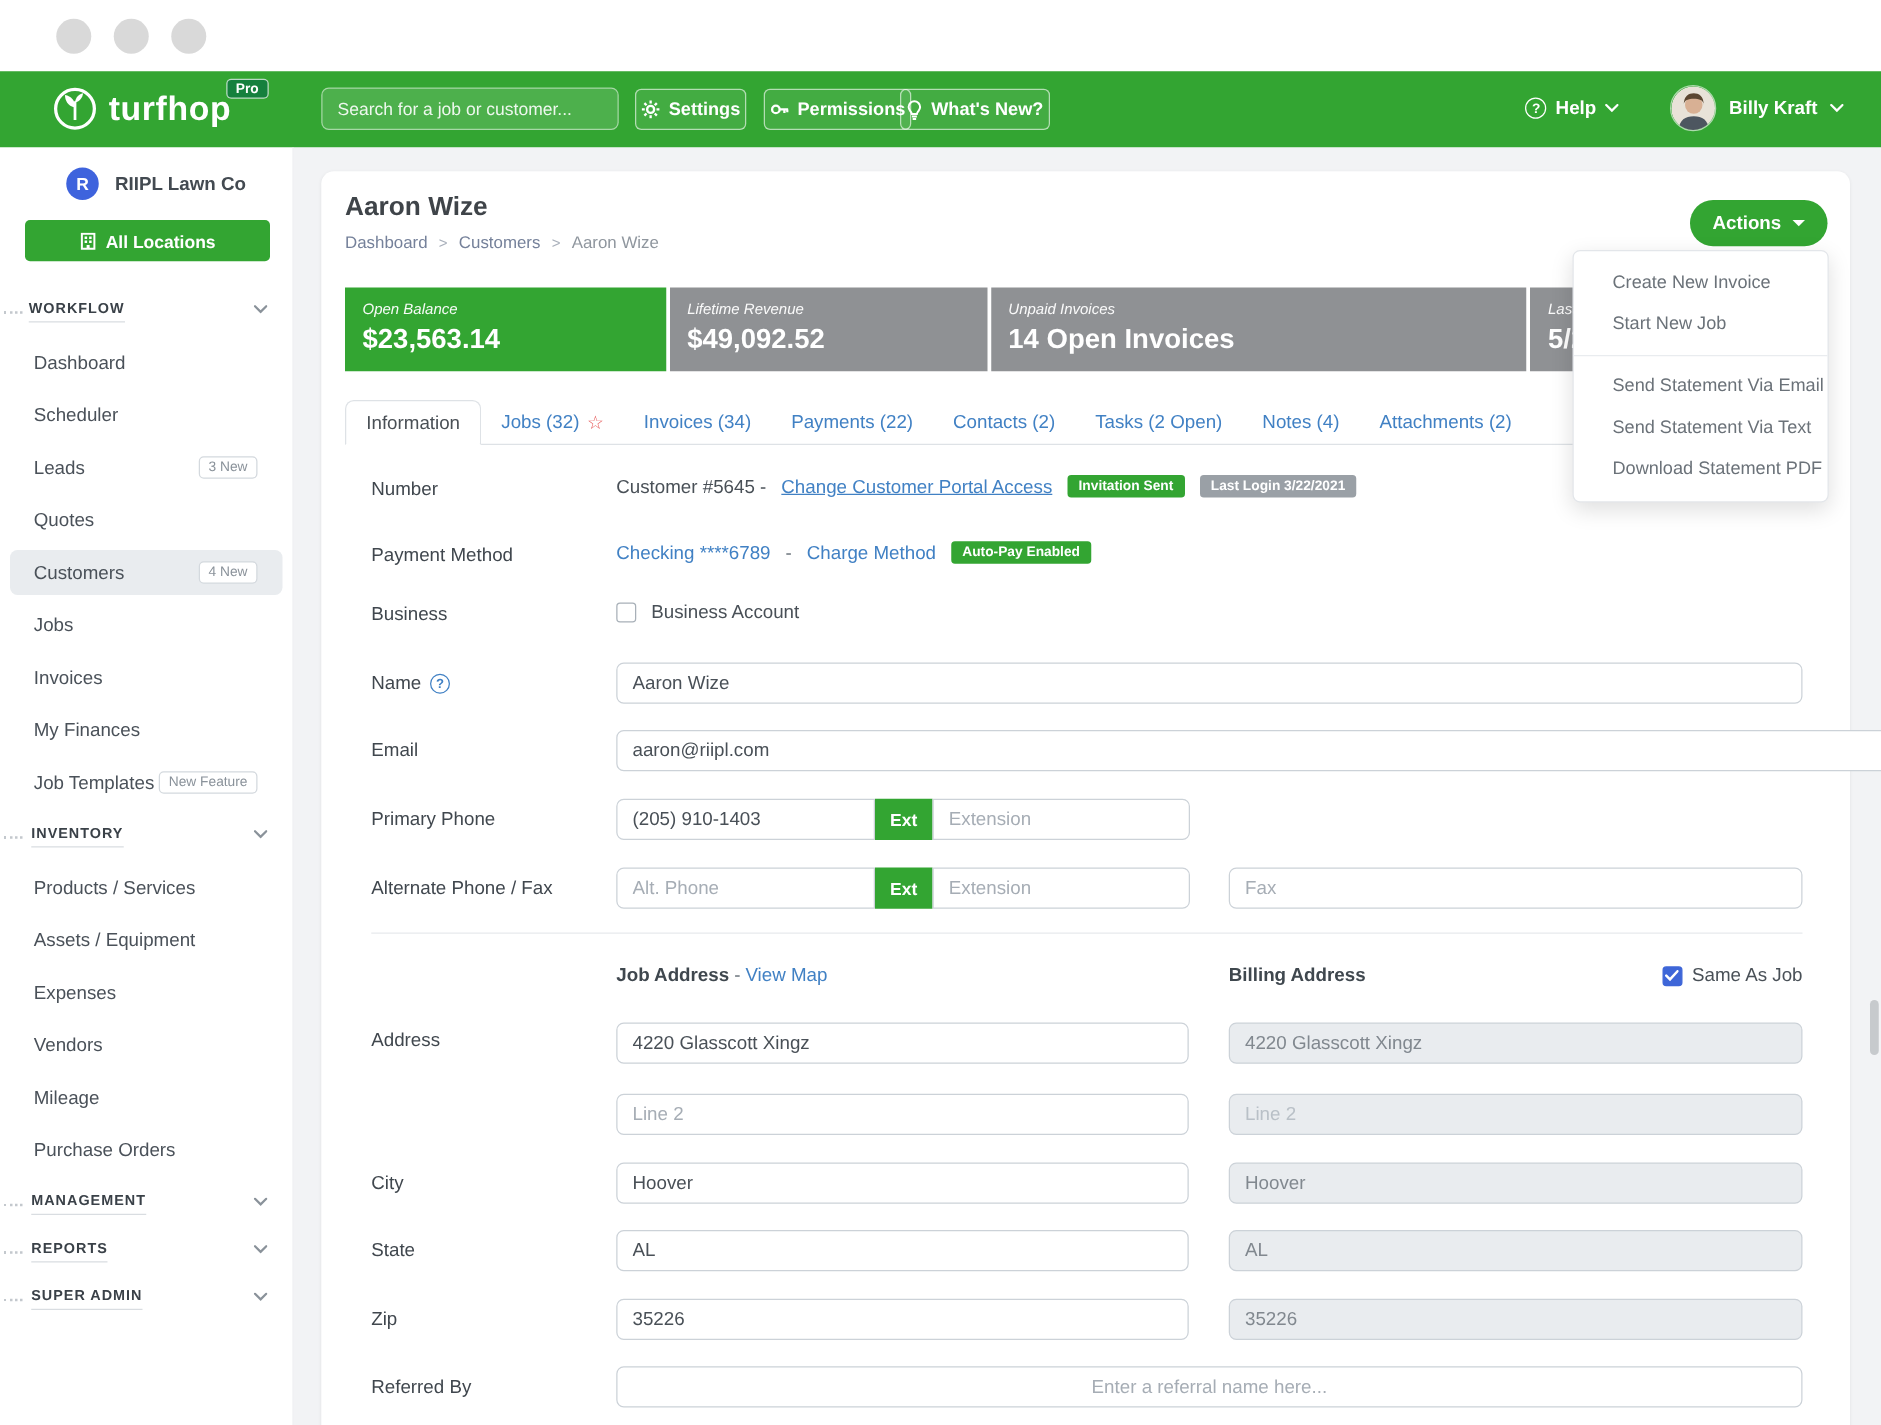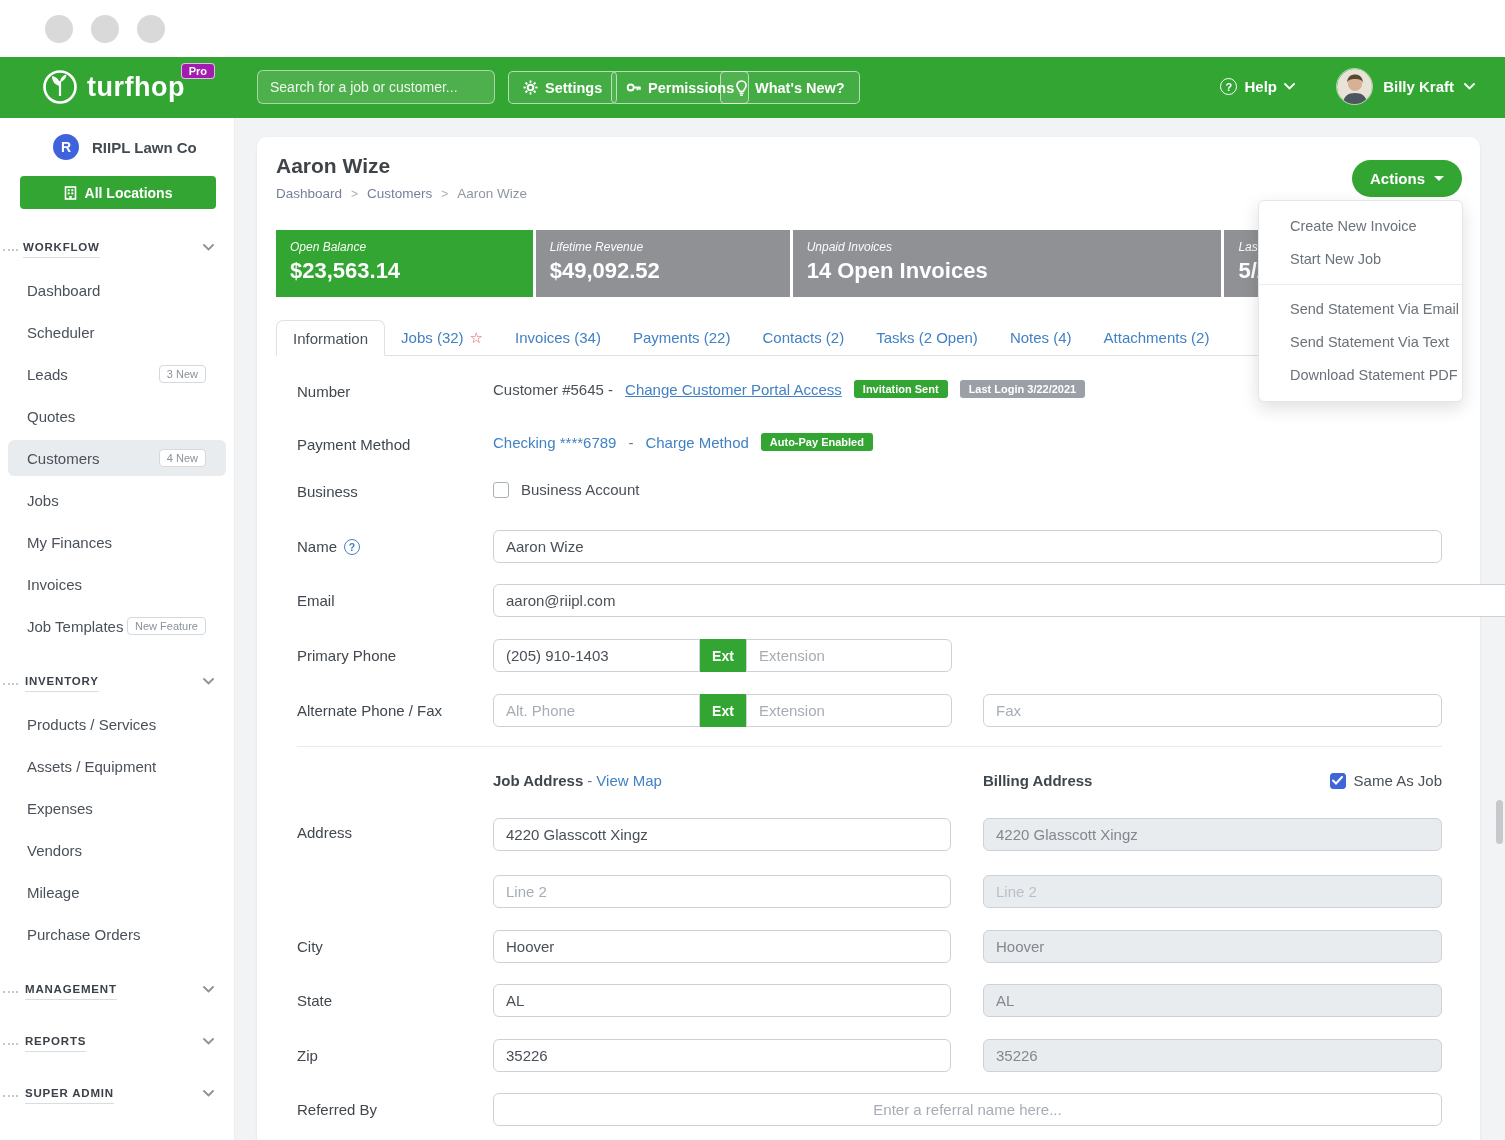--- a/index.html
+++ b/index.html
@@ -14,41 +14,41 @@
   input,button{font-family:inherit;}
 
   
   .topstrip{position:absolute;top:0;left:0;right:0;height:57px;background:#fff;display:flex;align-items:center;padding-left:45px;gap:18px;}
   .dot{width:28px;height:28px;border-radius:50%;background:#d9d9d9;}
 
   
   .appbar{position:absolute;top:57px;left:0;right:0;height:61px;background:var(--green);}
   .logo{position:absolute;left:42px;top:11px;display:flex;align-items:center;gap:9px;color:#fff;}
   .logo-text{font-size:27px;font-weight:bold;letter-spacing:.5px;line-height:38px;}
-  .pro{position:absolute;right:-30px;top:-5px;background:#a21caf;border:1px solid rgba(255,255,255,.7);color:#fff;font-size:11px;font-weight:bold;padding:1px 7px;border-radius:4px;}
+  .pro{position:absolute;right:-30px;top:-5px;background:#15803d;border:1px solid rgba(255,255,255,.7);color:#fff;font-size:11px;font-weight:bold;padding:1px 7px;border-radius:4px;}
   .search{position:absolute;left:257px;top:13px;width:238px;height:34px;background:rgba(255,255,255,.13);border:1px solid rgba(255,255,255,.5);border-radius:6px;color:#fff;padding:0 12px;font-size:14px;outline:none;}
   .search::placeholder{color:rgba(255,255,255,.9);}
-  .hbtn{position:absolute;top:14px;height:33px;display:flex;align-items:center;gap:7px;background:rgba(255,255,255,.08);border:1px solid rgba(255,255,255,.6);border-radius:5px;color:#fff;font-size:14.5px;font-weight:bold;padding:0 14px;cursor:pointer;}
+  .hbtn{position:absolute;top:14px;height:33px;display:flex;align-items:center;gap:7px;background:rgba(255,255,255,.08);border:1px solid rgba(255,255,255,.6);border-radius:5px;color:#fff;font-size:14.5px;font-weight:bold;padding:0 4px;cursor:pointer;}
   .hbtn.settings{left:508px;}
   .hbtn.permissions{left:611px;}
   .hbtn.whatsnew{left:720px;}
   .helpgrp{position:absolute;right:210px;top:21px;display:flex;align-items:center;gap:7px;color:#fff;font-size:15px;font-weight:bold;cursor:pointer;}
   .qcirc{width:17px;height:17px;border:1.5px solid #fff;border-radius:50%;display:inline-flex;align-items:center;justify-content:center;font-size:11px;font-weight:bold;color:#fff;}
   .usergrp{position:absolute;right:30px;top:11px;display:flex;align-items:center;gap:10px;color:#fff;font-size:15px;font-weight:bold;cursor:pointer;}
   .avatar{width:37px;height:37px;border-radius:50%;overflow:hidden;border:1px solid rgba(255,255,255,.6);}
   .chev{flex:none;}
 
   
   .sidebar{position:absolute;top:118px;left:0;width:235px;bottom:0;background:#fff;border-right:1px solid #ebedef;}
   .company{margin-top:14px;height:30px;display:flex;align-items:center;padding-left:53px;gap:13px;}
   .rbadge{width:26px;height:26px;border-radius:50%;background:#3e63dd;color:#fff;font-size:14px;font-weight:bold;display:inline-flex;align-items:center;justify-content:center;}
   .company-name{font-size:15px;font-weight:bold;color:#434a51;}
   .allloc{margin:14px 19px 0 20px;width:196px;height:33px;background:var(--green);border:none;border-radius:4px;color:#fff;font-size:14px;font-weight:bold;display:flex;align-items:center;justify-content:center;gap:8px;cursor:pointer;}
   .nav-title{position:relative;margin:32px 20px 4px 0;height:24px;display:flex;align-items:flex-start;padding-left:23px;color:#3a4148;}
-  .nav-title.tight{margin-top:28px;padding-left:25px;}
+  .nav-title.tight{margin-top:14px;padding-left:25px;}
   .nav-title .dots{position:absolute;left:3px;top:8px;width:15px;border-top:2px dotted #c3c8cd;}
   .nav-title .t{font-size:11.5px;font-weight:bold;letter-spacing:.07em;border-bottom:1px solid #d9dde1;padding-bottom:4px;}
   .nav-title .chev{margin-left:auto;color:#8a929a;margin-top:3px;}
   .nav-item{height:42px;display:flex;align-items:center;padding:0 28px 0 27px;font-size:15px;color:#4a5159;text-decoration:none;cursor:pointer;}
   .nav-item.active{background:#e9ecef;border-radius:6px;margin:3px 8px;height:36px;padding:0 20px 0 19px;}
   .side-badge{margin-left:auto;font-size:11px;color:#8a929a;border:1px solid #d4d9de;background:#fff;border-radius:4px;padding:2px 7px;white-space:nowrap;}
 
   
   .main{position:absolute;left:235px;top:118px;right:0;bottom:0;background:#f2f3f5;}
   .card{position:absolute;left:22px;top:19px;width:1223px;height:1010px;background:#fff;border-radius:10px 10px 0 0;box-shadow:0 1px 3px rgba(0,0,0,.07);}
@@ -232,24 +232,24 @@
         <span>Quotes</span>
       </a>
     <a class="nav-item active">
       <span>Customers</span>
       <span class="side-badge">4 New</span>
     </a>
     <a class="nav-item">
         <span>Jobs</span>
       </a>
     <a class="nav-item">
+        <span>Invoices</span>
+      </a>
+    <a class="nav-item">
         <span>My Finances</span>
-      </a>
-    <a class="nav-item">
-        <span>Invoices</span>
       </a>
     <a class="nav-item">
       <span>Job Templates</span>
       <span class="side-badge">New Feature</span>
     </a>
 
     <div class="nav-title tight">
       <span class="dots"></span>
       <span class="t">INVENTORY</span>
       <svg class="chev" width="11" height="7" viewBox="0 0 11 7">

